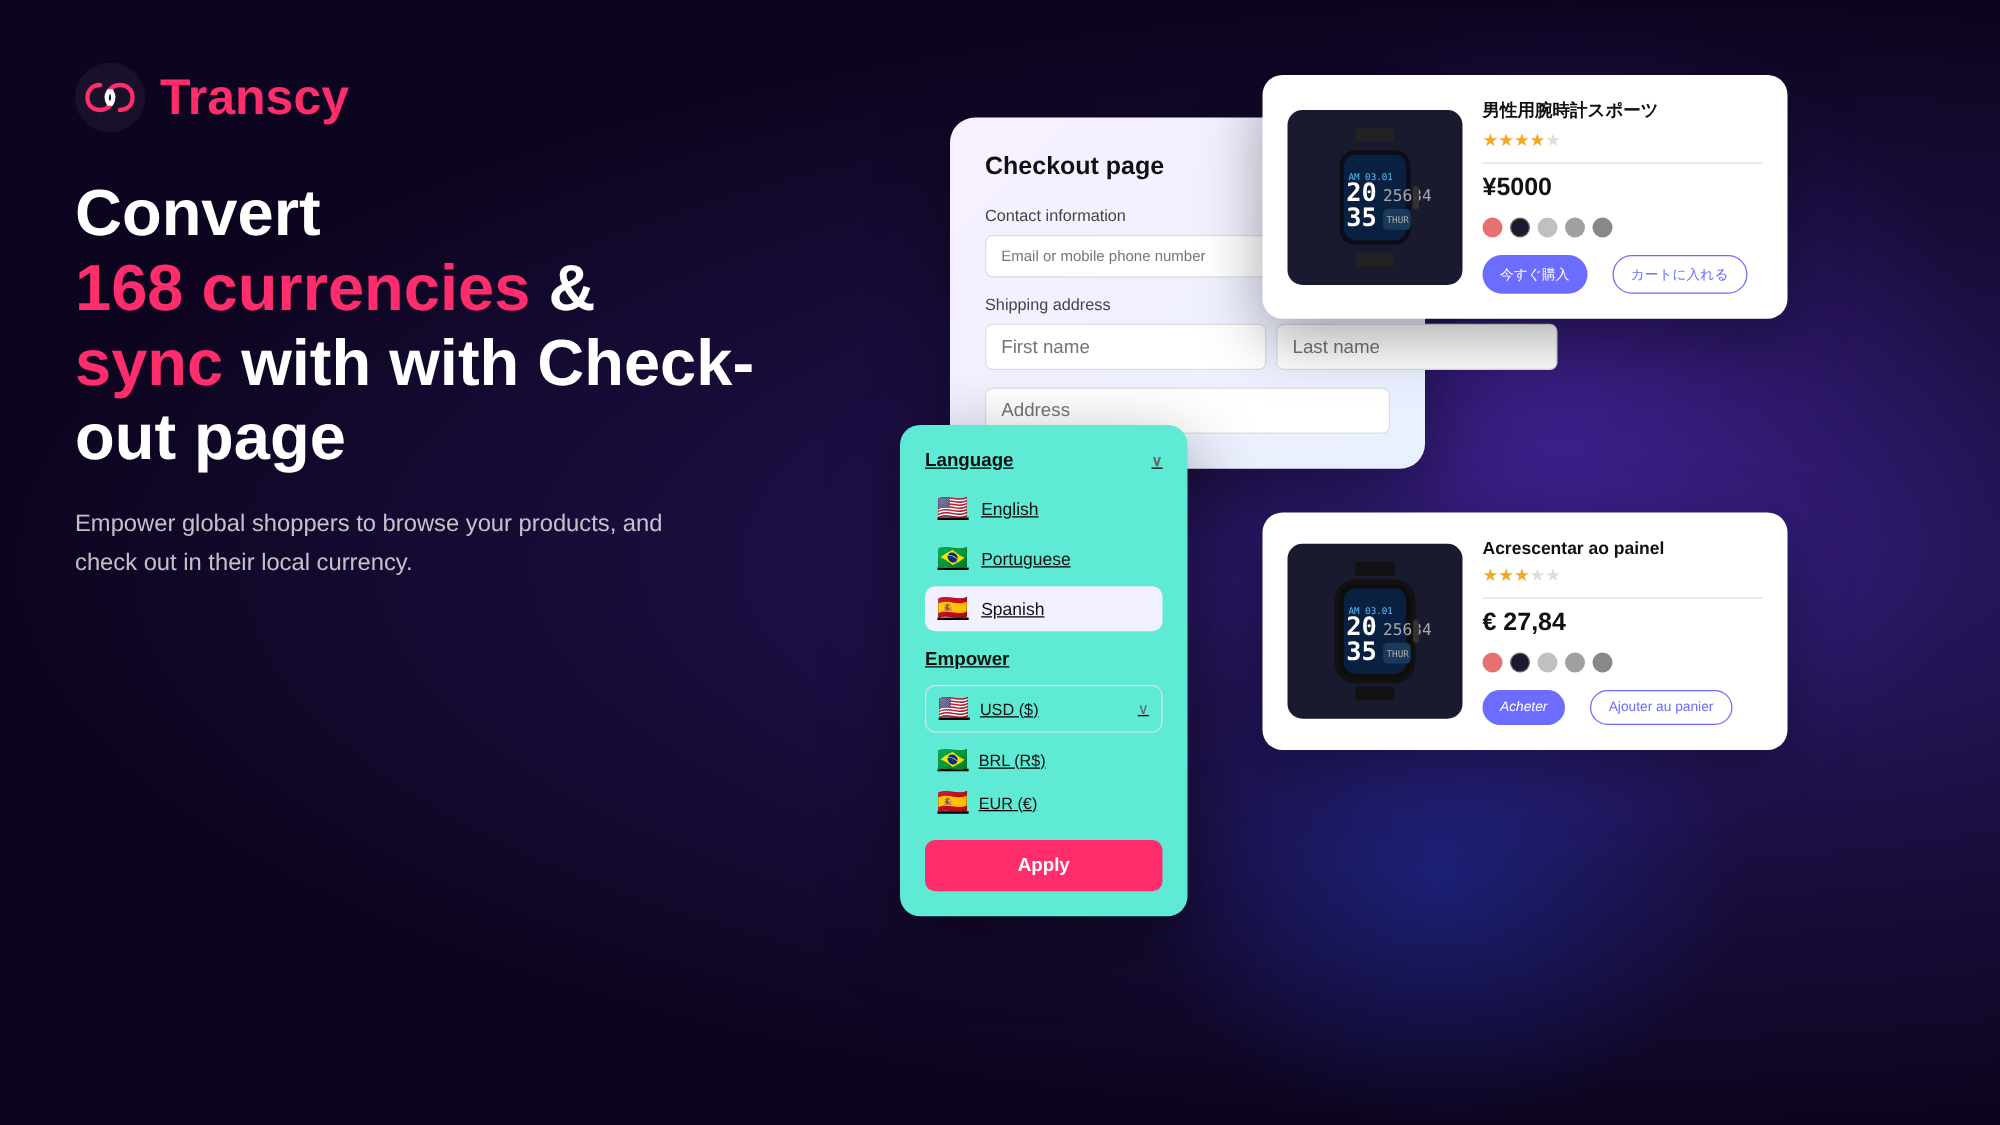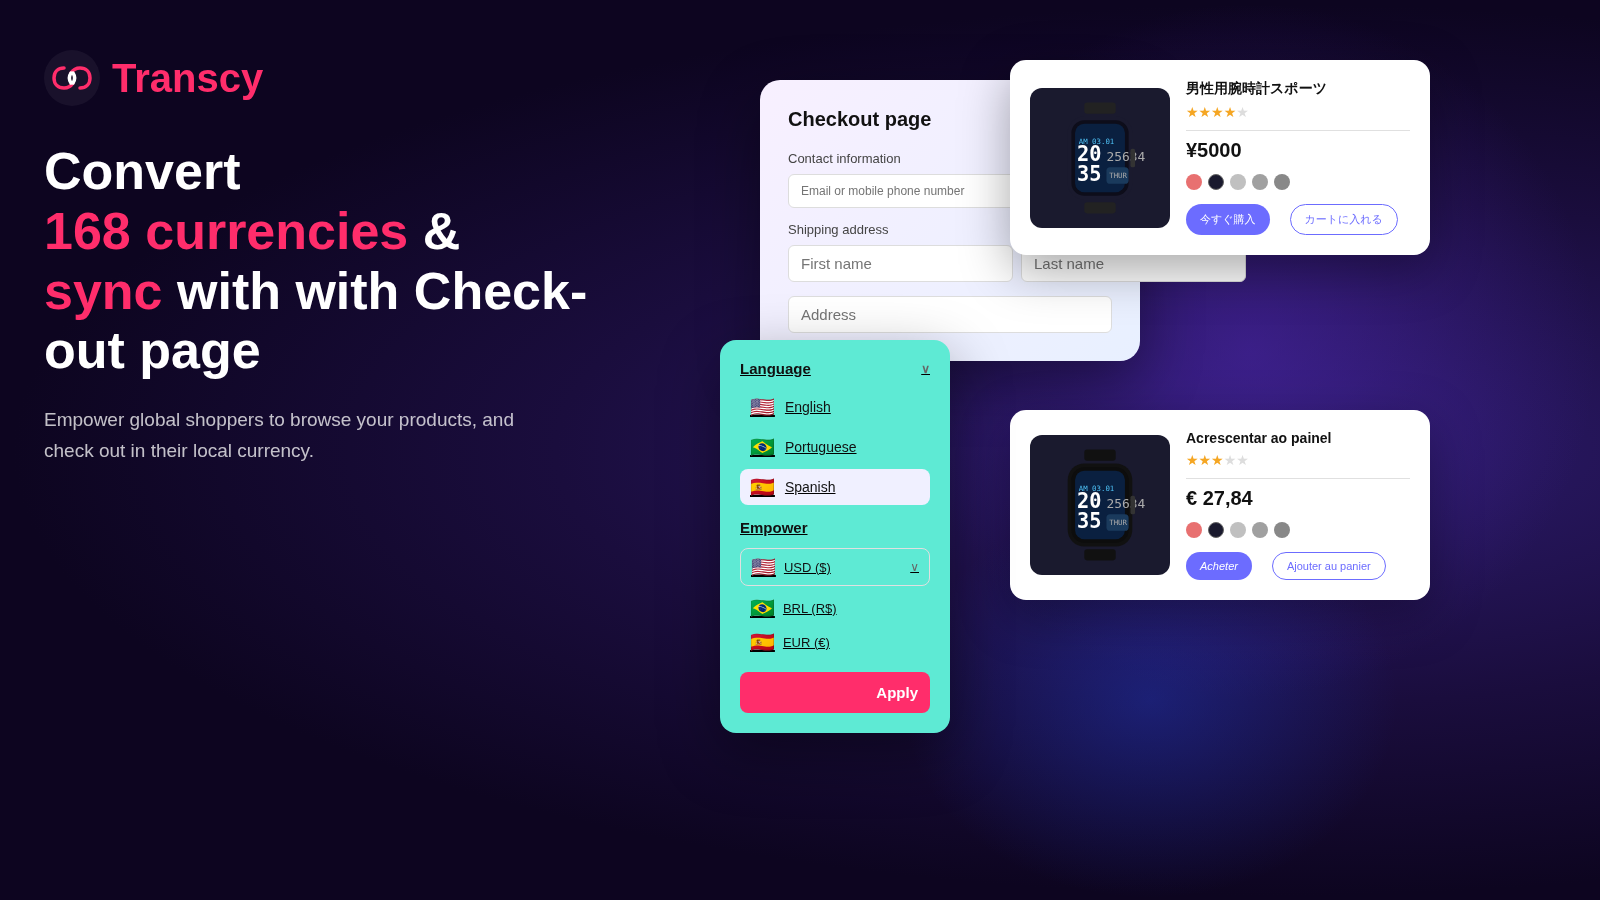--- a/index.html
+++ b/index.html
@@ -30,21 +30,21 @@
       position: absolute;
       right: 200px; bottom: 0;
       width: 500px; height: 400px;
       background: radial-gradient(ellipse, rgba(30,60,200,0.4) 0%, transparent 70%);
       z-index: 1;
     }
 
     
     .left-panel {
       position: absolute;
-      left: 44px;
+      left: 60px;
       top: 50px;
       width: 560px;
       z-index: 10;
     }
 
     .logo-row {
       display: flex;
       align-items: center;
       gap: 12px;
       margin-bottom: 36px;
@@ -87,21 +87,21 @@
       top: 30px;
       width: 900px;
       height: 840px;
       z-index: 10;
     }
 
     
     .checkout-card {
       position: absolute;
       left: 60px;
-      top: 50px;
+      top: 64px;
       width: 380px;
       background: linear-gradient(135deg, #f8f0ff 0%, #e8f0ff 100%);
       border-radius: 20px;
       padding: 28px;
       box-shadow: 0 20px 60px rgba(0,0,0,0.4);
     }
     .checkout-card h2 {
       font-size: 20px;
       font-weight: 700;
       color: #111;
@@ -330,21 +330,20 @@
       width: 100%;
       background: #ff2d6b;
       color: white;
       border: none;
       border-radius: 8px;
       padding: 12px;
       font-size: 15px;
       font-weight: 600;
       cursor: pointer;
       margin-top: 12px;
-      text-align: right;
     }
 
     
     .divider-line {
       height: 1px;
       background: #e0e0e0;
       margin: 8px 0;
     }
   </style>
 </head>

